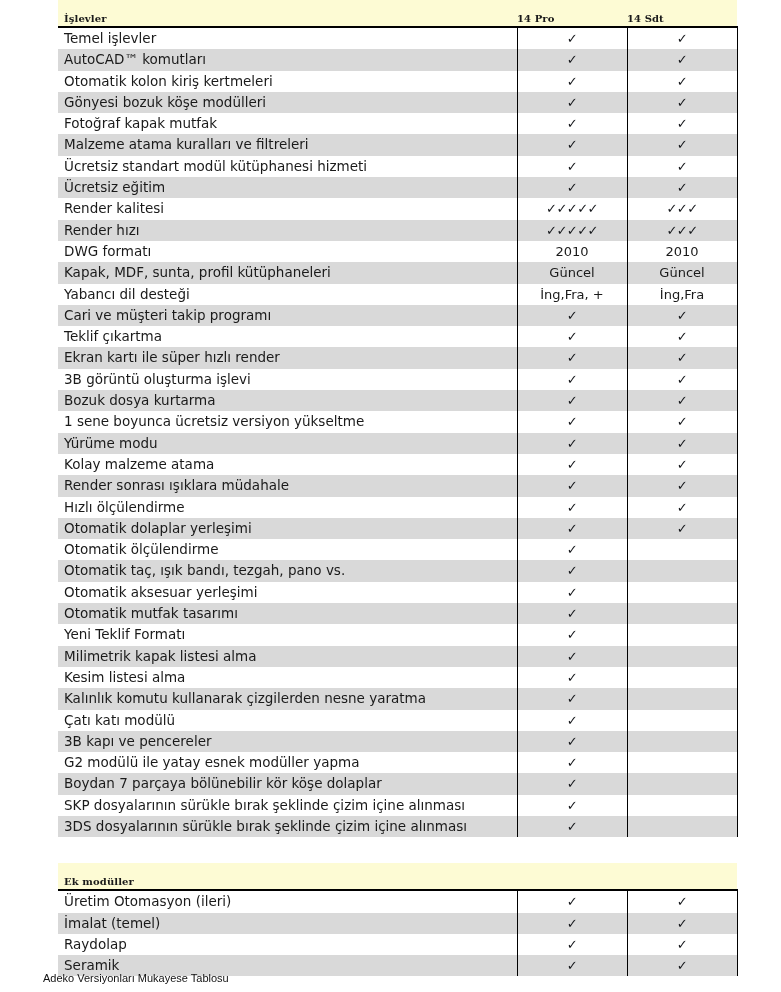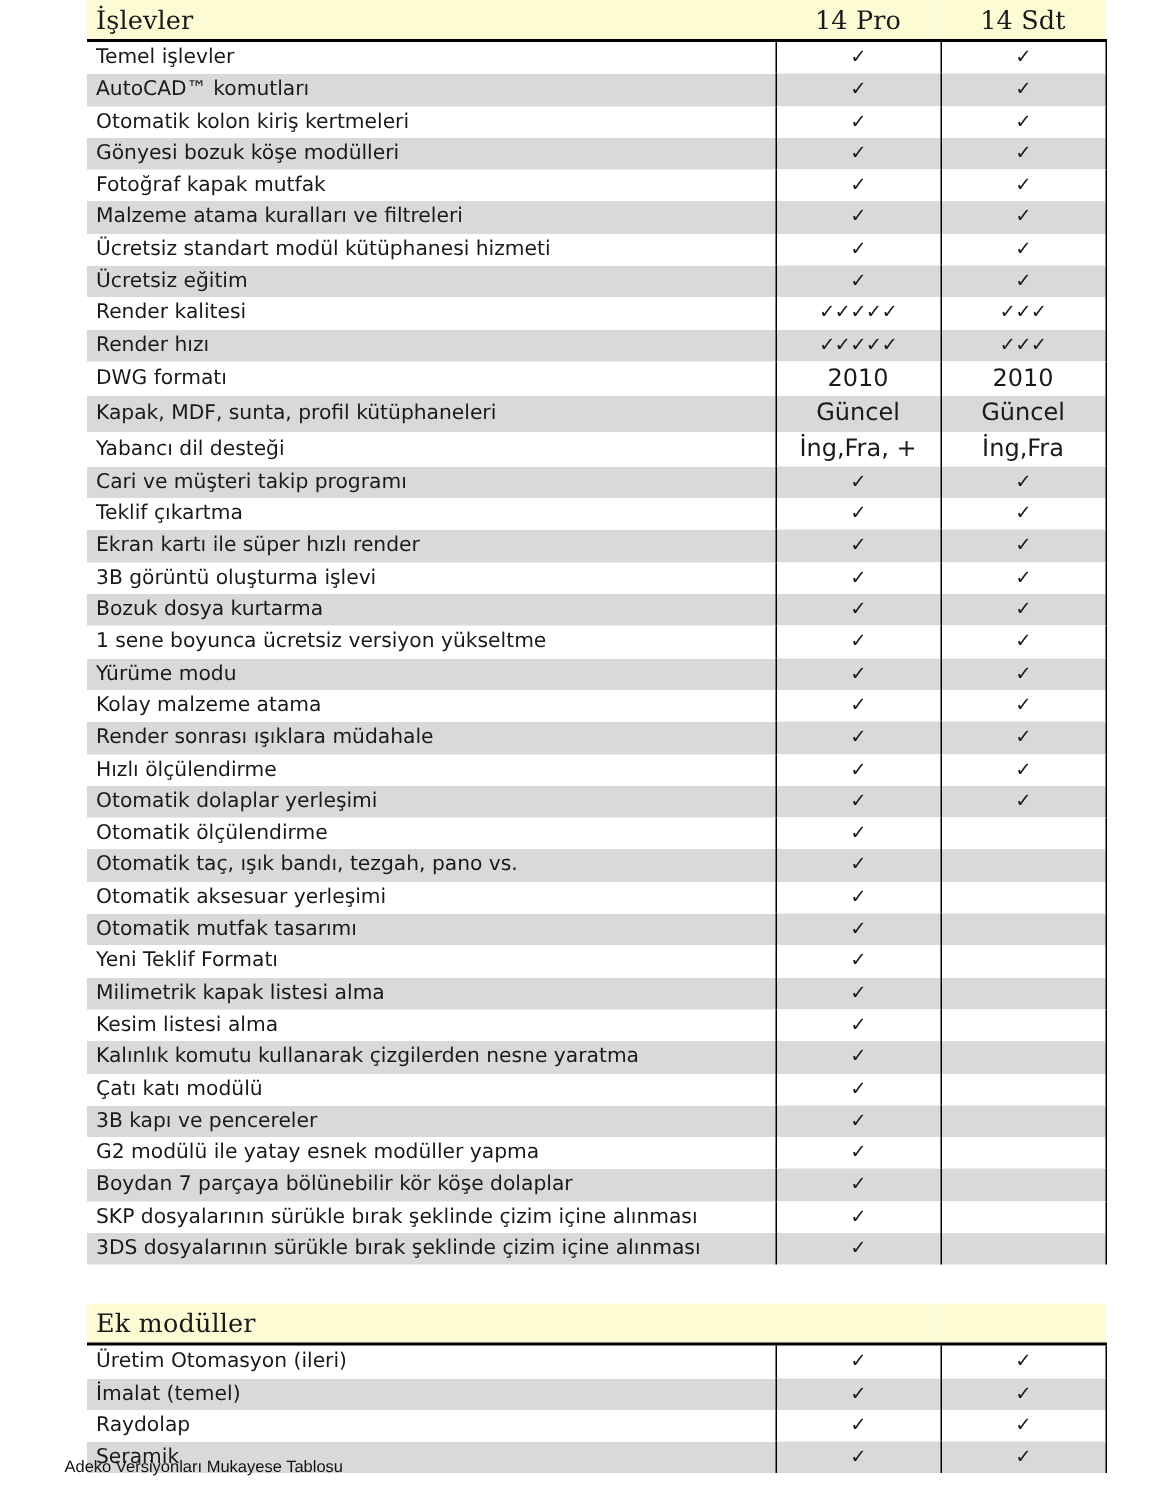--- a/index.html
+++ b/index.html
@@ -32,31 +32,30 @@
   }
 
   table.cmp col.c-label { width: 459px; }
   table.cmp col.c-pro   { width: 110px; }
   table.cmp col.c-sdt   { width: 110px; }
 
   
   tr.sec-head > td {
     background: #fdfbd4;
     border-bottom: 2px solid #000000;
-    font-weight: normal;
-    font-size: 17px;
+    font-weight: bold;
+    font-size: 10px;
     height: 24px;
     padding: 0 0 2px 6px;
     vertical-align: bottom;
     white-space: nowrap;
     font-family: "DejaVu Serif", "Liberation Serif", serif;
     letter-spacing: .1px;
   }
   tr.sec-head > td.h-num {
-    text-align: center;
     padding-left: 0;
     padding-right: 0;
   }
 
   
   tr.row > td {
     height: 21.3px;
     padding: 0;
     vertical-align: middle;
     line-height: 21.3px;
@@ -78,21 +77,21 @@
     border-right: 1.6px solid #000000;
   }
   tr.row.odd  > td { background: #ffffff; }
   tr.row.even > td { background: #d9d9d9; }
 
   td.val .chk {
     font-size: 13px;
     font-weight: bold;
     color: #16181c;
   }
-  td.val .txt { font-size: 16px; letter-spacing: 0; }
+  td.val .txt { font-size: 13px; letter-spacing: 0; }
 
   .gap { height: 26px; }
 
   #caption {
     position: absolute;
     left: 3px;
     top: 972px;
     font-size: 11px;
     font-family: "Liberation Sans", sans-serif;
     color: #111111;

